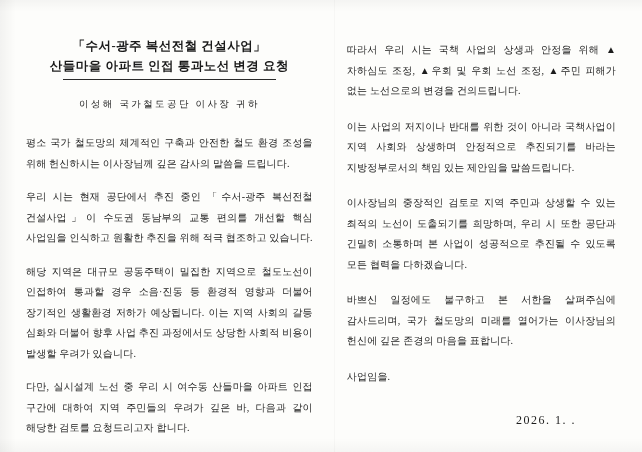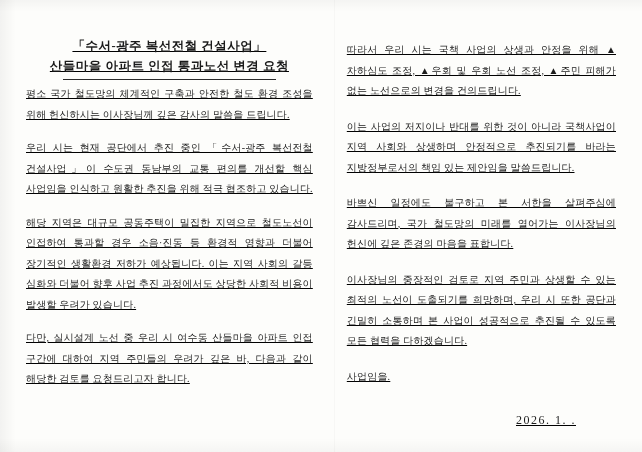--- a/index.html
+++ b/index.html
@@ -19,21 +19,20 @@
     height: 452px;
     background: #fdfdfb;
     box-sizing: border-box;
   }
   .columns {
     display: flex;
     width: 100%;
     height: 100%;
     box-sizing: border-box;
     padding: 22px 26px 18px 26px;
-    text-decoration: underline;
   }
   .col {
     box-sizing: border-box;
     position: relative;
   }
   .col-left {
     width: 52%;
     padding-right: 20px;
   }
   .col-right {
@@ -161,32 +160,33 @@
 
   <div class="columns">
 
     <div class="col col-left">
       <div class="title-block">
         <div class="title-line">「수서-광주 복선전철 건설사업」</div>
         <div class="title-line">산들마을 아파트 인접 통과노선 변경 요청</div>
         <div class="title-underline"></div>
       </div>
 
+      <div class="addressee">이성해 국가철도공단 이사장 귀하</div>
 
       <div class="para">평소 국가 철도망의 체계적인 구축과 안전한 철도 환경 조성을 위해 헌신하시는 이사장님께 깊은 감사의 말씀을 드립니다.</div>
       <div class="para">우리 시는 현재 공단에서 추진 중인 「수서-광주 복선전철 건설사업」이 수도권 동남부의 교통 편의를 개선할 핵심 사업임을 인식하고 원활한 추진을 위해 적극 협조하고 있습니다.</div>
       <div class="para">해당 지역은 대규모 공동주택이 밀집한 지역으로 철도노선이 인접하여 통과할 경우 소음·진동 등 환경적 영향과 더불어 장기적인 생활환경 저하가 예상됩니다. 이는 지역 사회의 갈등 심화와 더불어 향후 사업 추진 과정에서도 상당한 사회적 비용이 발생할 우려가 있습니다.</div>
       <div class="para">다만, 실시설계 노선 중 우리 시 여수동 산들마을 아파트 인접 구간에 대하여 지역 주민들의 우려가 깊은 바, 다음과 같이 해당한 검토를 요청드리고자 합니다.</div>
     </div>
 
     <div class="col col-right">
       <div class="para">따라서 우리 시는 국책 사업의 상생과 안정을 위해 ▲차하심도 조정, ▲우회 및 우회 노선 조정, ▲주민 피해가 없는 노선으로의 변경을 건의드립니다.</div>
       <div class="para">이는 사업의 저지이나 반대를 위한 것이 아니라 국책사업이 지역 사회와 상생하며 안정적으로 추진되기를 바라는 지방정부로서의 책임 있는 제안임을 말씀드립니다.</div>
+      <div class="para">이사장님의 중장적인 검토로 지역 주민과 상생할 수 있는 최적의 노선이 도출되기를 희망하며, 우리 시 또한 공단과 긴밀히 소통하며 본 사업이 성공적으로 추진될 수 있도록 모든 협력을 다하겠습니다.</div>
       <div class="para">바쁘신 일정에도 불구하고 본 서한을 살펴주심에 감사드리며, 국가 철도망의 미래를 열어가는 이사장님의 헌신에 깊은 존경의 마음을 표합니다.</div>
-      <div class="para">이사장님의 중장적인 검토로 지역 주민과 상생할 수 있는 최적의 노선이 도출되기를 희망하며, 우리 시 또한 공단과 긴밀히 소통하며 본 사업이 성공적으로 추진될 수 있도록 모든 협력을 다하겠습니다.</div>
       <div class="para">사업임을.</div>
 
       <div class="sign-block">
         <div class="sign-date">2026. 1. .</div>
         <div class="sign-name-row">
           <span class="sign-name">성남시장 신 상 진</span>
           <span class="sign-stamp">신상진</span>
         </div>
       </div>
     </div>

